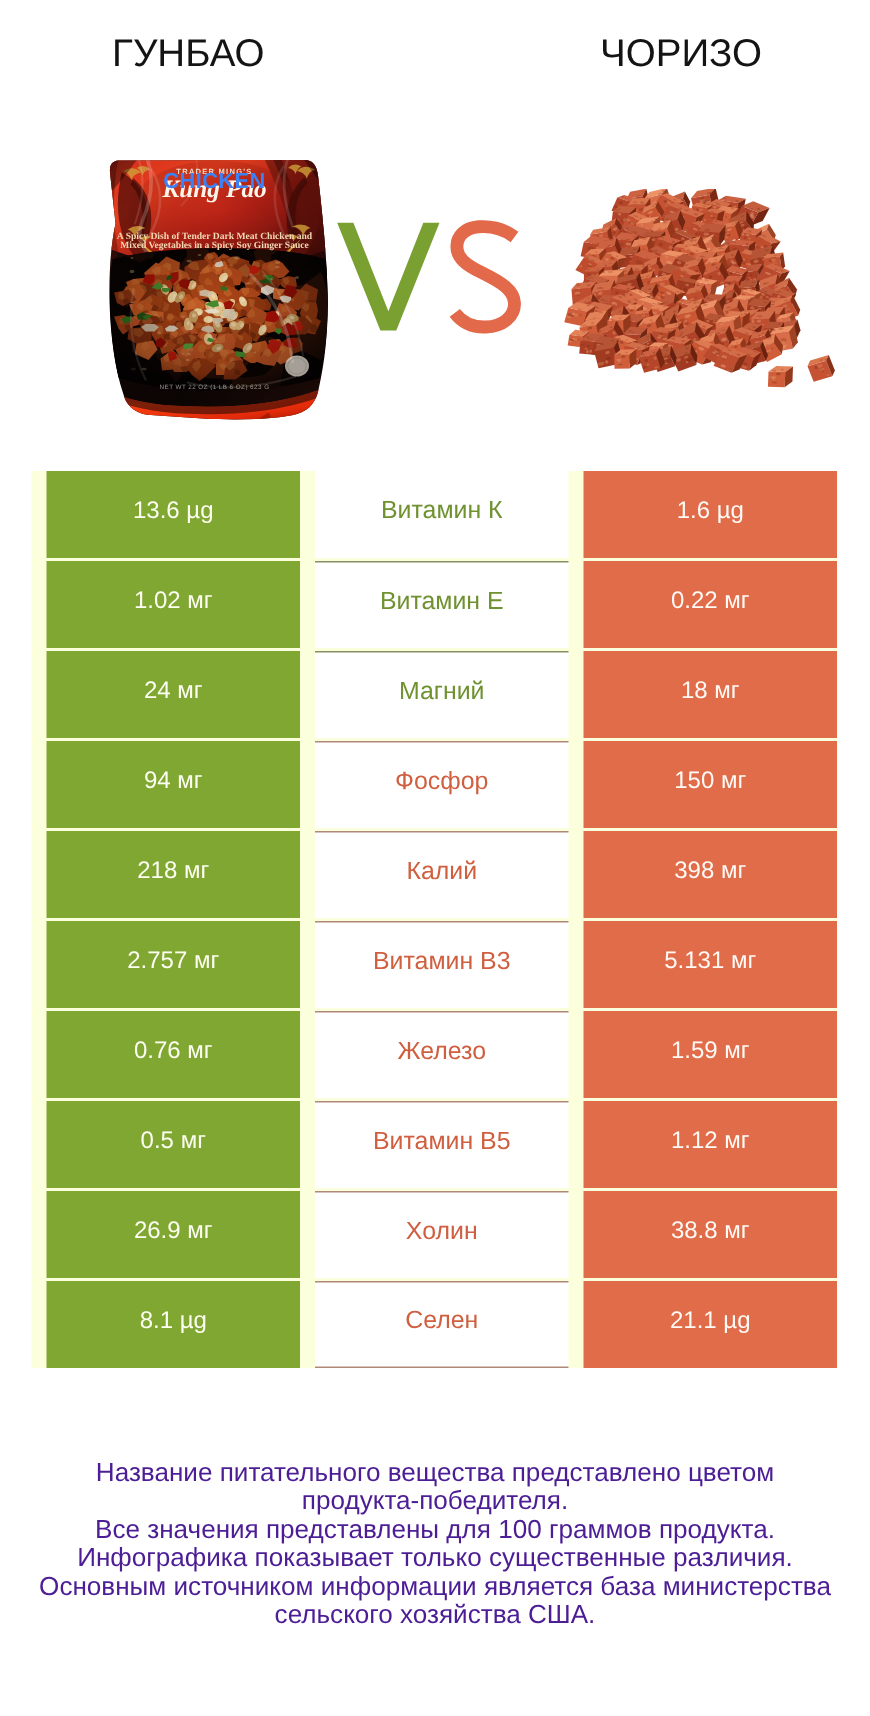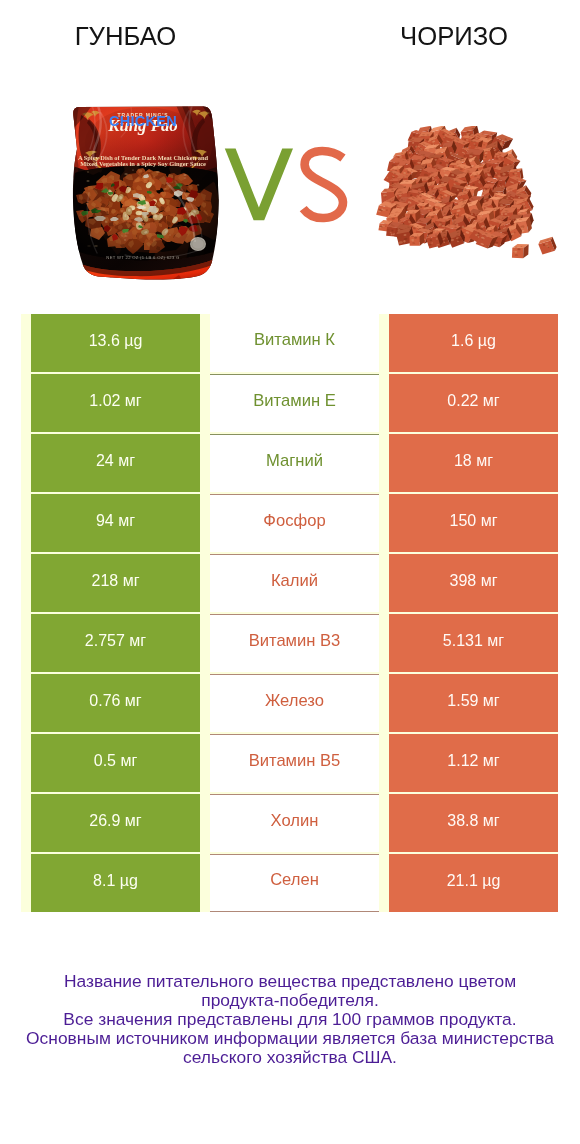--- a/index.html
+++ b/index.html
@@ -1120,17 +1120,18 @@
     <div class="cell cell-right">
           <span>21.1 µg</span>
         </div>
   </div>
   </div>
 
   <div class="footer">
     <div class="fline">Название питательного вещества представлено цветом</div>
     <div class="fline">продукта-победителя.</div>
     <div class="fline">Все значения представлены для 100 граммов продукта.</div>
+    <div class="fline">Инфографика показывает только существенные различия.</div>
     <div class="fline">Основным источником информации является база министерства</div>
     <div class="fline">сельского хозяйства США.</div>
   </div>
 
 </div>
 
 </body></html>

